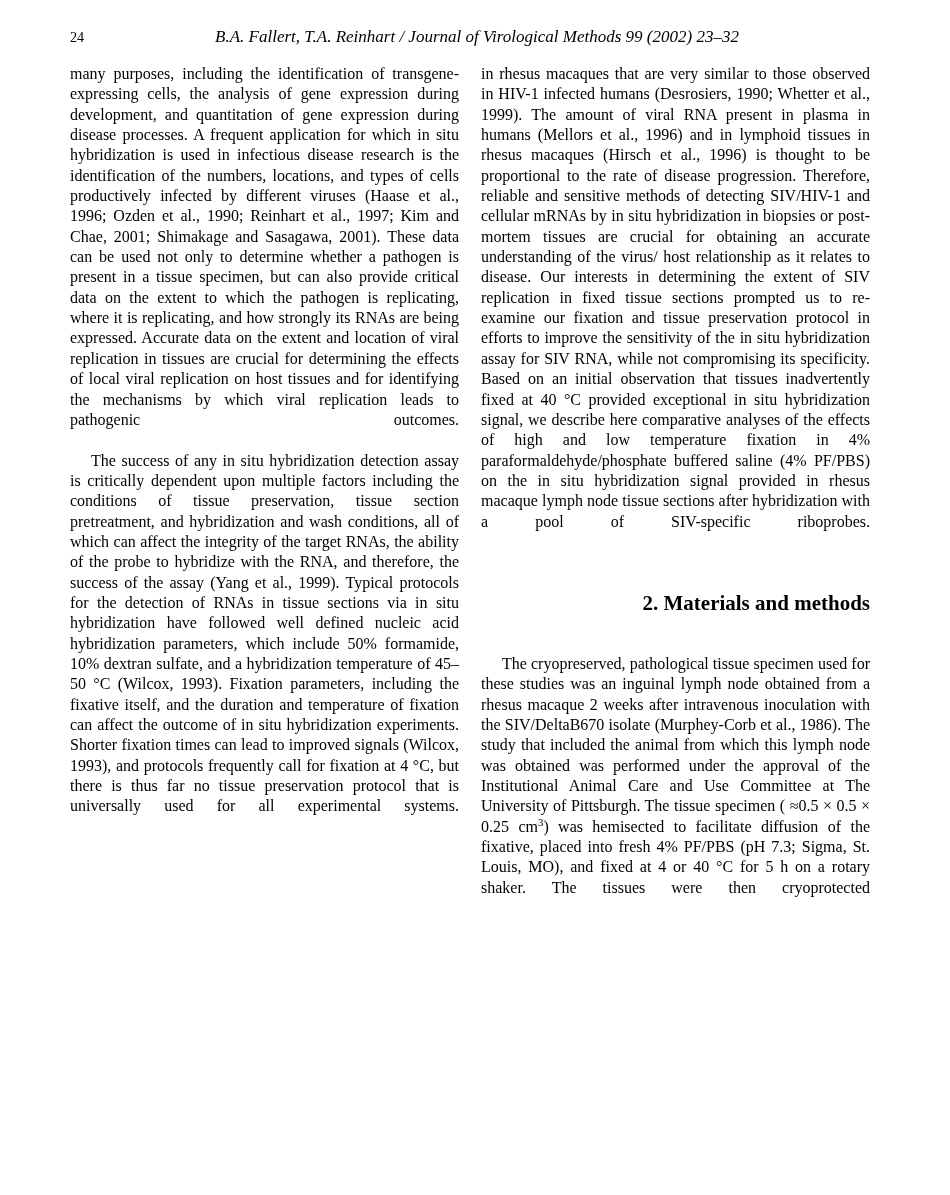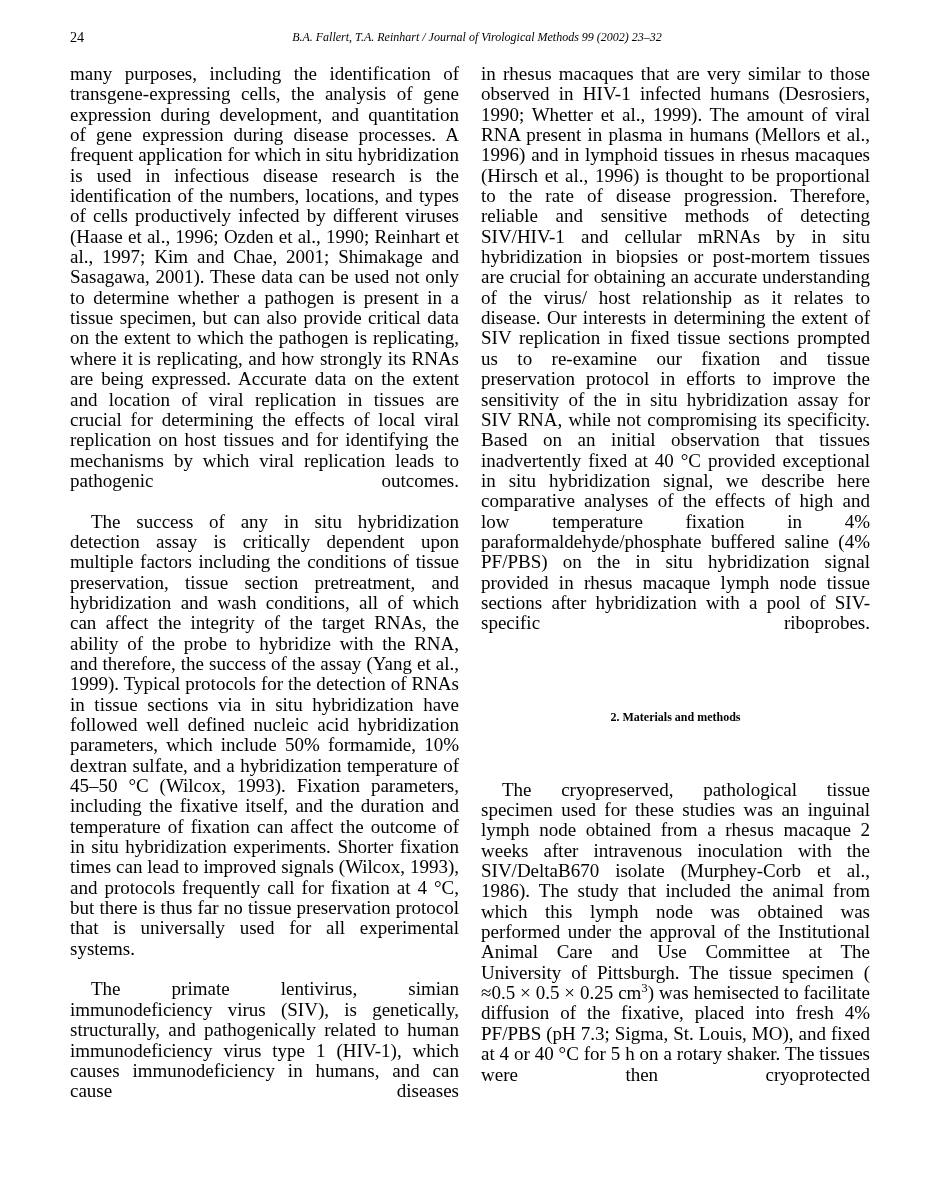--- a/index.html
+++ b/index.html
@@ -36,21 +36,21 @@
     font-style: normal;
     font-size: 14.2px;
   }
   #head-title {
     position: absolute;
     left: 0;
     top: 0;
     width: 814px;
     text-align: center;
     font-style: italic;
-    font-size: 12px;
+    font-size: 17px;
     white-space: nowrap;
   }
 
   
   #columns {
     position: absolute;
     left: 70px;
     top: 64px;
     width: 814px;
     height: 1090px;
@@ -58,45 +58,45 @@
   .column {
     position: absolute;
     top: 0;
     width: 389px;
   }
   #col-left  { left: 0px; }
   #col-right { left: 411px; }
 
   .para {
     margin: 0;
-    font-size: 19px;
+    font-size: 16px;
     line-height: 20.35px;
     text-align: justify;
     text-justify: inter-word;
     -webkit-hyphens: none;
     hyphens: none;
     word-spacing: 0px;
   }
   .para.indent { text-indent: 21px; }
   .para.noindent { text-indent: 0; }
 
   
   .para.force::after {
     content: "";
     display: inline-block;
     width: 100%;
     height: 0;
   }
 
   h2.section-head {
-    margin: 12px;
-    font-size: 12px;
+    margin: 0;
+    font-size: 21px;
     line-height: 20.35px;
     font-weight: bold;
-    text-align: center;
+    text-align: right;
   }
   h3.subsection-head {
     margin: 0;
     font-size: 16.4px;
     line-height: 20.35px;
     font-weight: normal;
     font-style: italic;
     text-align: left;
   }
 
@@ -114,21 +114,20 @@
   <div id="running-head">
     <span id="folio">24</span>
     <span id="head-title">B.A. Fallert, T.A. Reinhart / Journal of Virological Methods 99 (2002) 23–32</span>
   </div>
 
   <div id="columns">
 
     <div class="column" id="col-left">
       <p class="para noindent force">many purposes, including the identification of transgene-expressing cells, the analysis of gene expression during development, and quantitation of gene expression during disease processes. A frequent application for which in situ hybridization is used in infectious disease research is the identification of the numbers, locations, and types of cells productively infected by different viruses (Haase et al., 1996; Ozden et al., 1990; Reinhart et al., 1997; Kim and Chae, 2001; Shimakage and Sasagawa, 2001). These data can be used not only to determine whether a pathogen is present in a tissue specimen, but can also provide critical data on the extent to which the pathogen is replicating, where it is replicating, and how strongly its RNAs are being expressed. Accurate data on the extent and location of viral replication in tissues are crucial for determining the effects of local viral replication on host tissues and for identifying the mechanisms by which viral replication leads to pathogenic outcomes.</p>
       <p class="para indent force">The success of any in situ hybridization detection assay is critically dependent upon multiple factors including the conditions of tissue preservation, tissue section pretreatment, and hybridization and wash conditions, all of which can affect the integrity of the target RNAs, the ability of the probe to hybridize with the RNA, and therefore, the success of the assay (Yang et al., 1999). Typical protocols for the detection of RNAs in tissue sections via in situ hybridization have followed well defined nucleic acid hybridization parameters, which include 50% formamide, 10% dextran sulfate, and a hybridization temperature of 45–50 °C (Wilcox, 1993). Fixation parameters, including the fixative itself, and the duration and temperature of fixation can affect the outcome of in situ hybridization experiments. Shorter fixation times can lead to improved signals (Wilcox, 1993), and protocols frequently call for fixation at 4 °C, but there is thus far no tissue preservation protocol that is universally used for all experimental systems.</p>
-      <p class="para indent force">The primate lentivirus, simian immunodeficiency virus (SIV), is genetically, structurally, and pathogenically related to human immunodeficiency virus type 1 (HIV-1), which causes immunodeficiency in humans, and can cause diseases</p>
     </div>
 
     <div class="column" id="col-right">
       <p class="para noindent force">in rhesus macaques that are very similar to those observed in HIV-1 infected humans (Desrosiers, 1990; Whetter et al., 1999). The amount of viral RNA present in plasma in humans (Mellors et al., 1996) and in lymphoid tissues in rhesus macaques (Hirsch et al., 1996) is thought to be proportional to the rate of disease progression. Therefore, reliable and sensitive methods of detecting SIV/HIV-1 and cellular mRNAs by in situ hybridization in biopsies or post-mortem tissues are crucial for obtaining an accurate understanding of the virus/ host relationship as it relates to disease. Our interests in determining the extent of SIV replication in fixed tissue sections prompted us to re-examine our fixation and tissue preservation protocol in efforts to improve the sensitivity of the in situ hybridization assay for SIV RNA, while not compromising its specificity. Based on an initial observation that tissues inadvertently fixed at 40 °C provided exceptional in situ hybridization signal, we describe here comparative analyses of the effects of high and low temperature fixation in 4% paraformaldehyde/phosphate buffered saline (4% PF/PBS) on the in situ hybridization signal provided in rhesus macaque lymph node tissue sections after hybridization with a pool of SIV-specific riboprobes.</p>
 
       <div class="sp-before-section"></div>
       <h2 class="section-head">2. Materials and methods</h2>
       <div class="sp-after-section"></div>
 
       <div class="sp-after-sub"></div>

